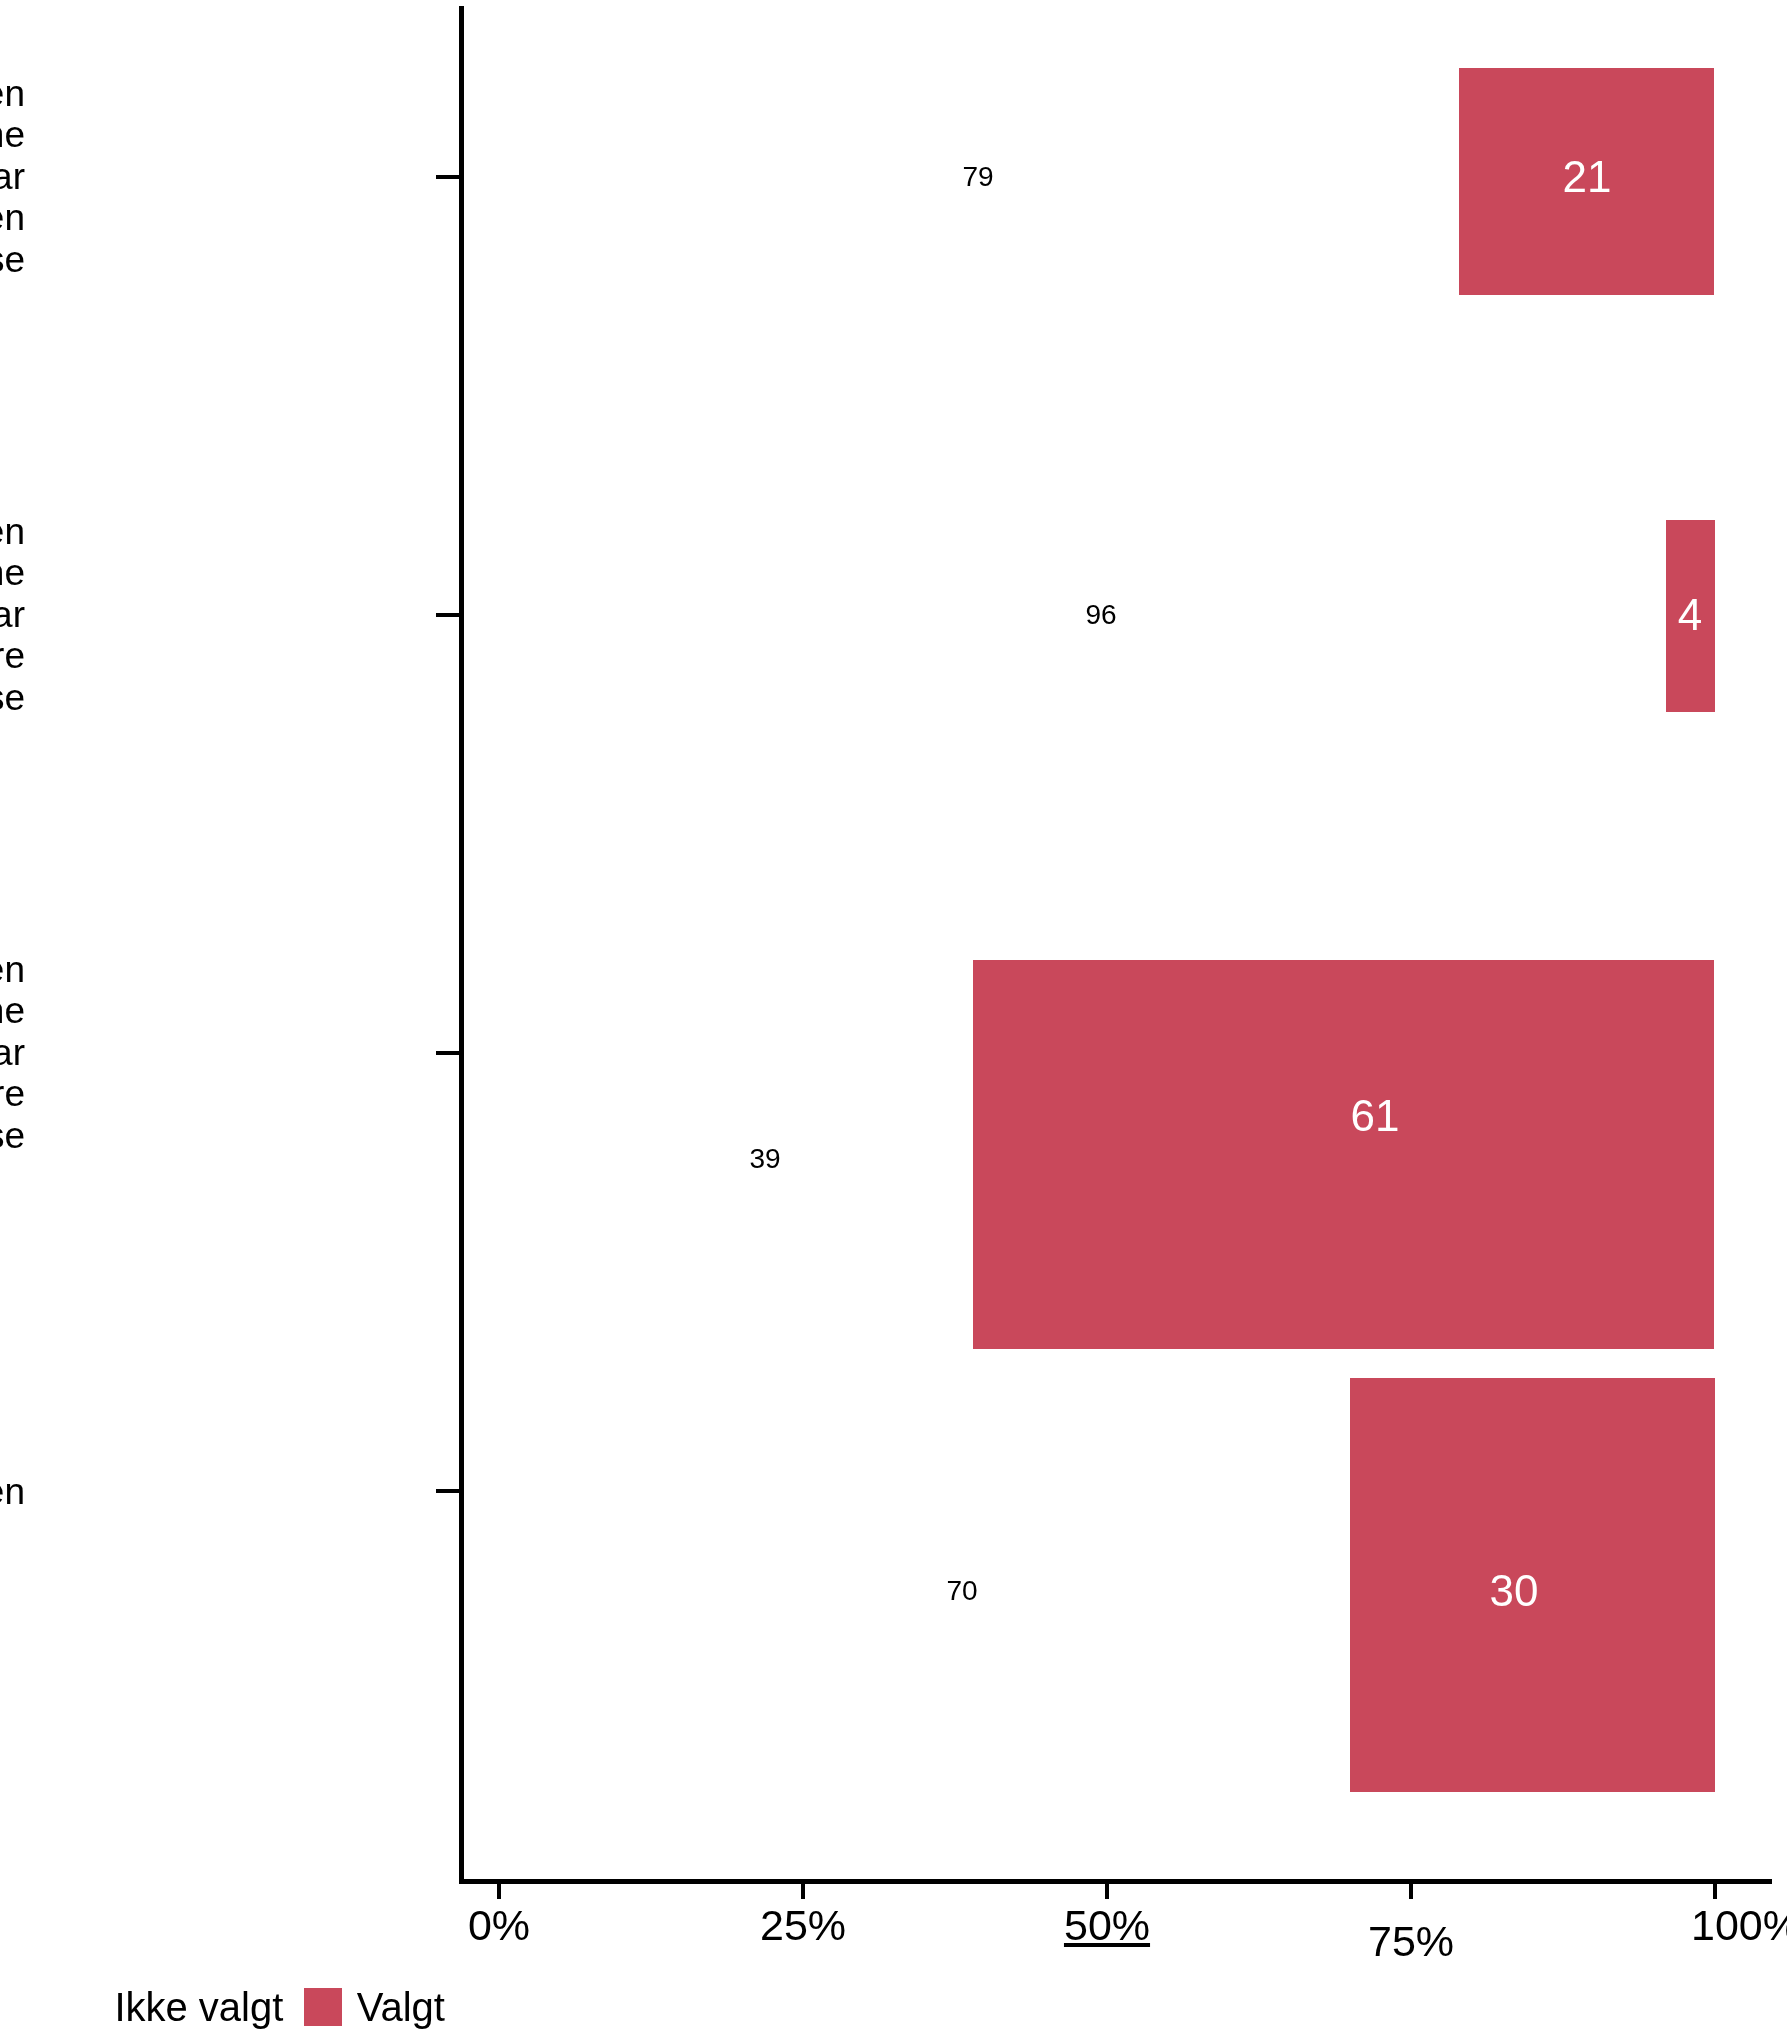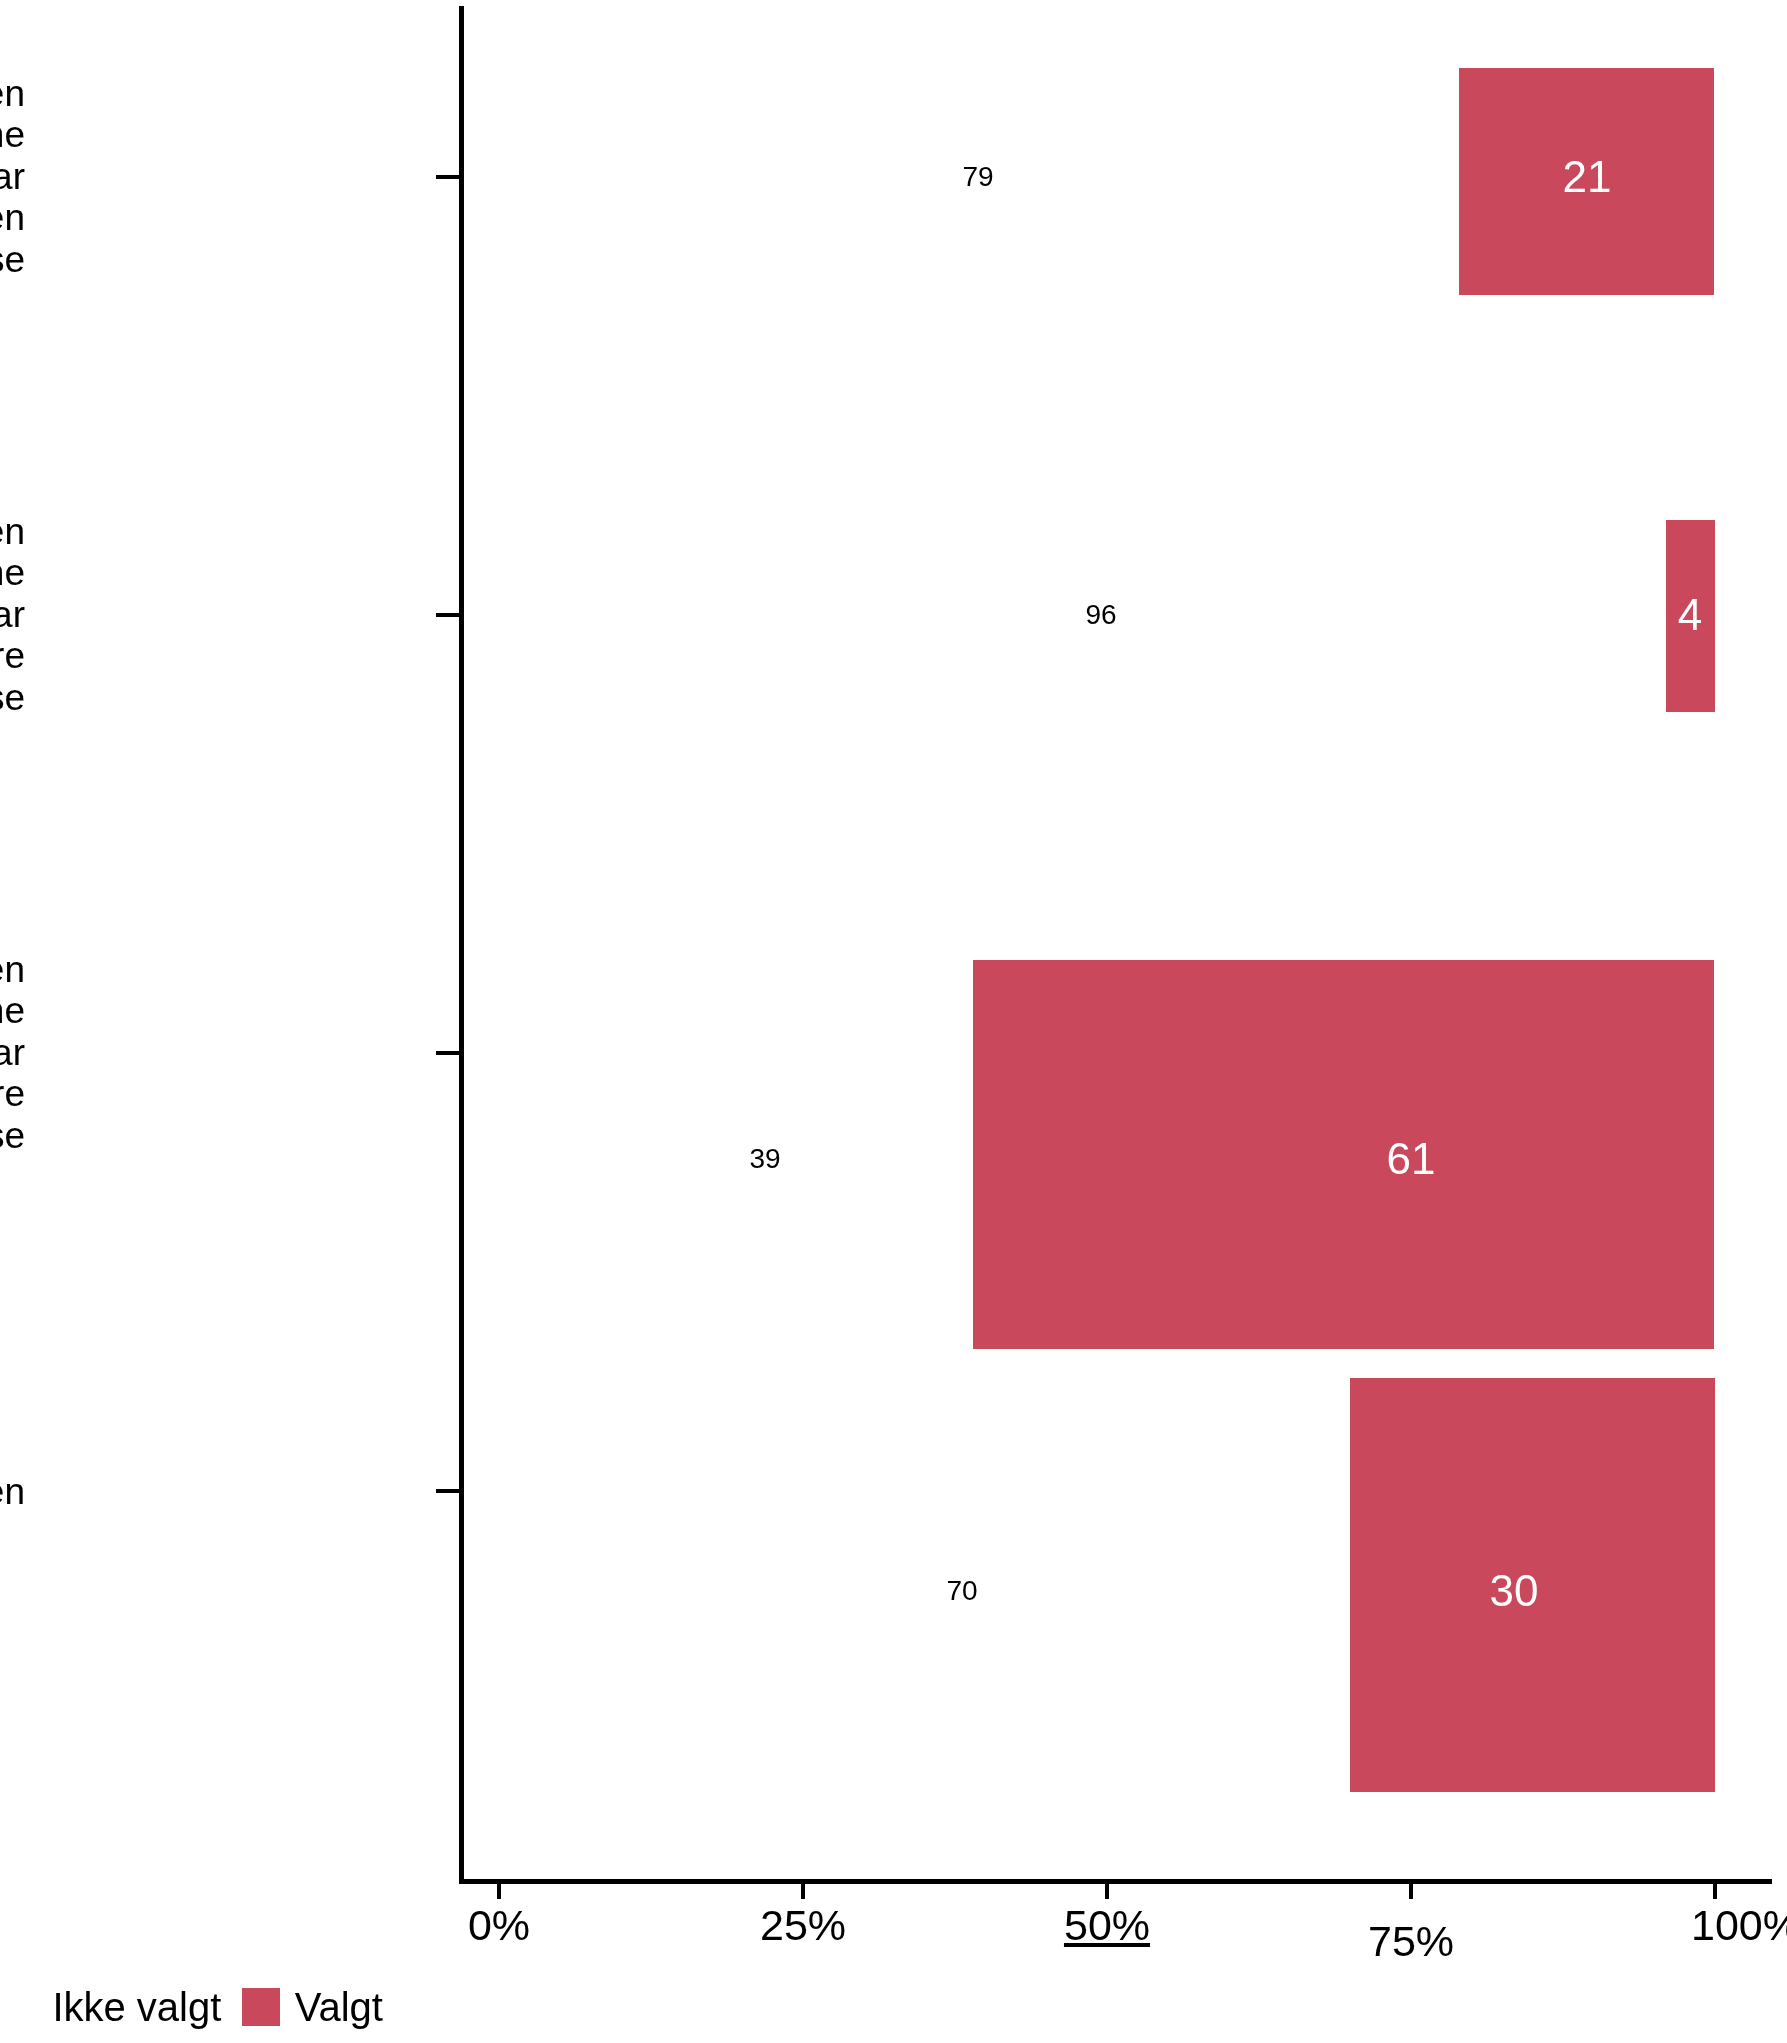--- a/index.html
+++ b/index.html
@@ -106,20 +106,21 @@
 
   
   #legend {
     position: absolute;
     left: 0;
     top: 1970px;
     width: 1788px;
     height: 73px;
     display: flex;
     align-items: center;
+    padding-left: 62px;
     box-sizing: border-box;
   }
   .legend-entry {
     display: flex;
     align-items: center;
     margin-right: 21px;
   }
   .legend-swatch {
     width: 38px;
     height: 38px;
@@ -166,21 +167,21 @@
 
     <div class="bar" style="left:1459px; top:68px; width:255px; height:227px;"></div>
     <div class="bar-value" style="left:1587px; top:177px;">21</div>
     <div class="left-value" style="left:978px; top:177px;">79</div>
 
     <div class="bar" style="left:1666px; top:520px; width:49px; height:192px;"></div>
     <div class="bar-value" style="left:1690px; top:615px;">4</div>
     <div class="left-value" style="left:1101px; top:615px;text-align:center;">96</div>
 
     <div class="bar" style="left:973px; top:960px; width:741px; height:389px;"></div>
-    <div class="bar-value" style="left:1375px; top:1159px;margin-left:36px;">61</div>
+    <div class="bar-value" style="left:1375px; top:1116px;">61</div>
     <div class="left-value" style="left:765px; top:1159px;">39</div>
 
     <div class="bar" style="left:1350px; top:1378px; width:365px; height:414px;"></div>
     <div class="bar-value" style="left:1514px; top:1591px;">30</div>
     <div class="left-value" style="left:962px; top:1591px;">70</div>
 
     <div class="x-tick" style="left:497px;"></div>
     <div class="x-tick-label" style="left:499px;">0%</div>
 
     <div class="x-tick" style="left:801px;"></div>

